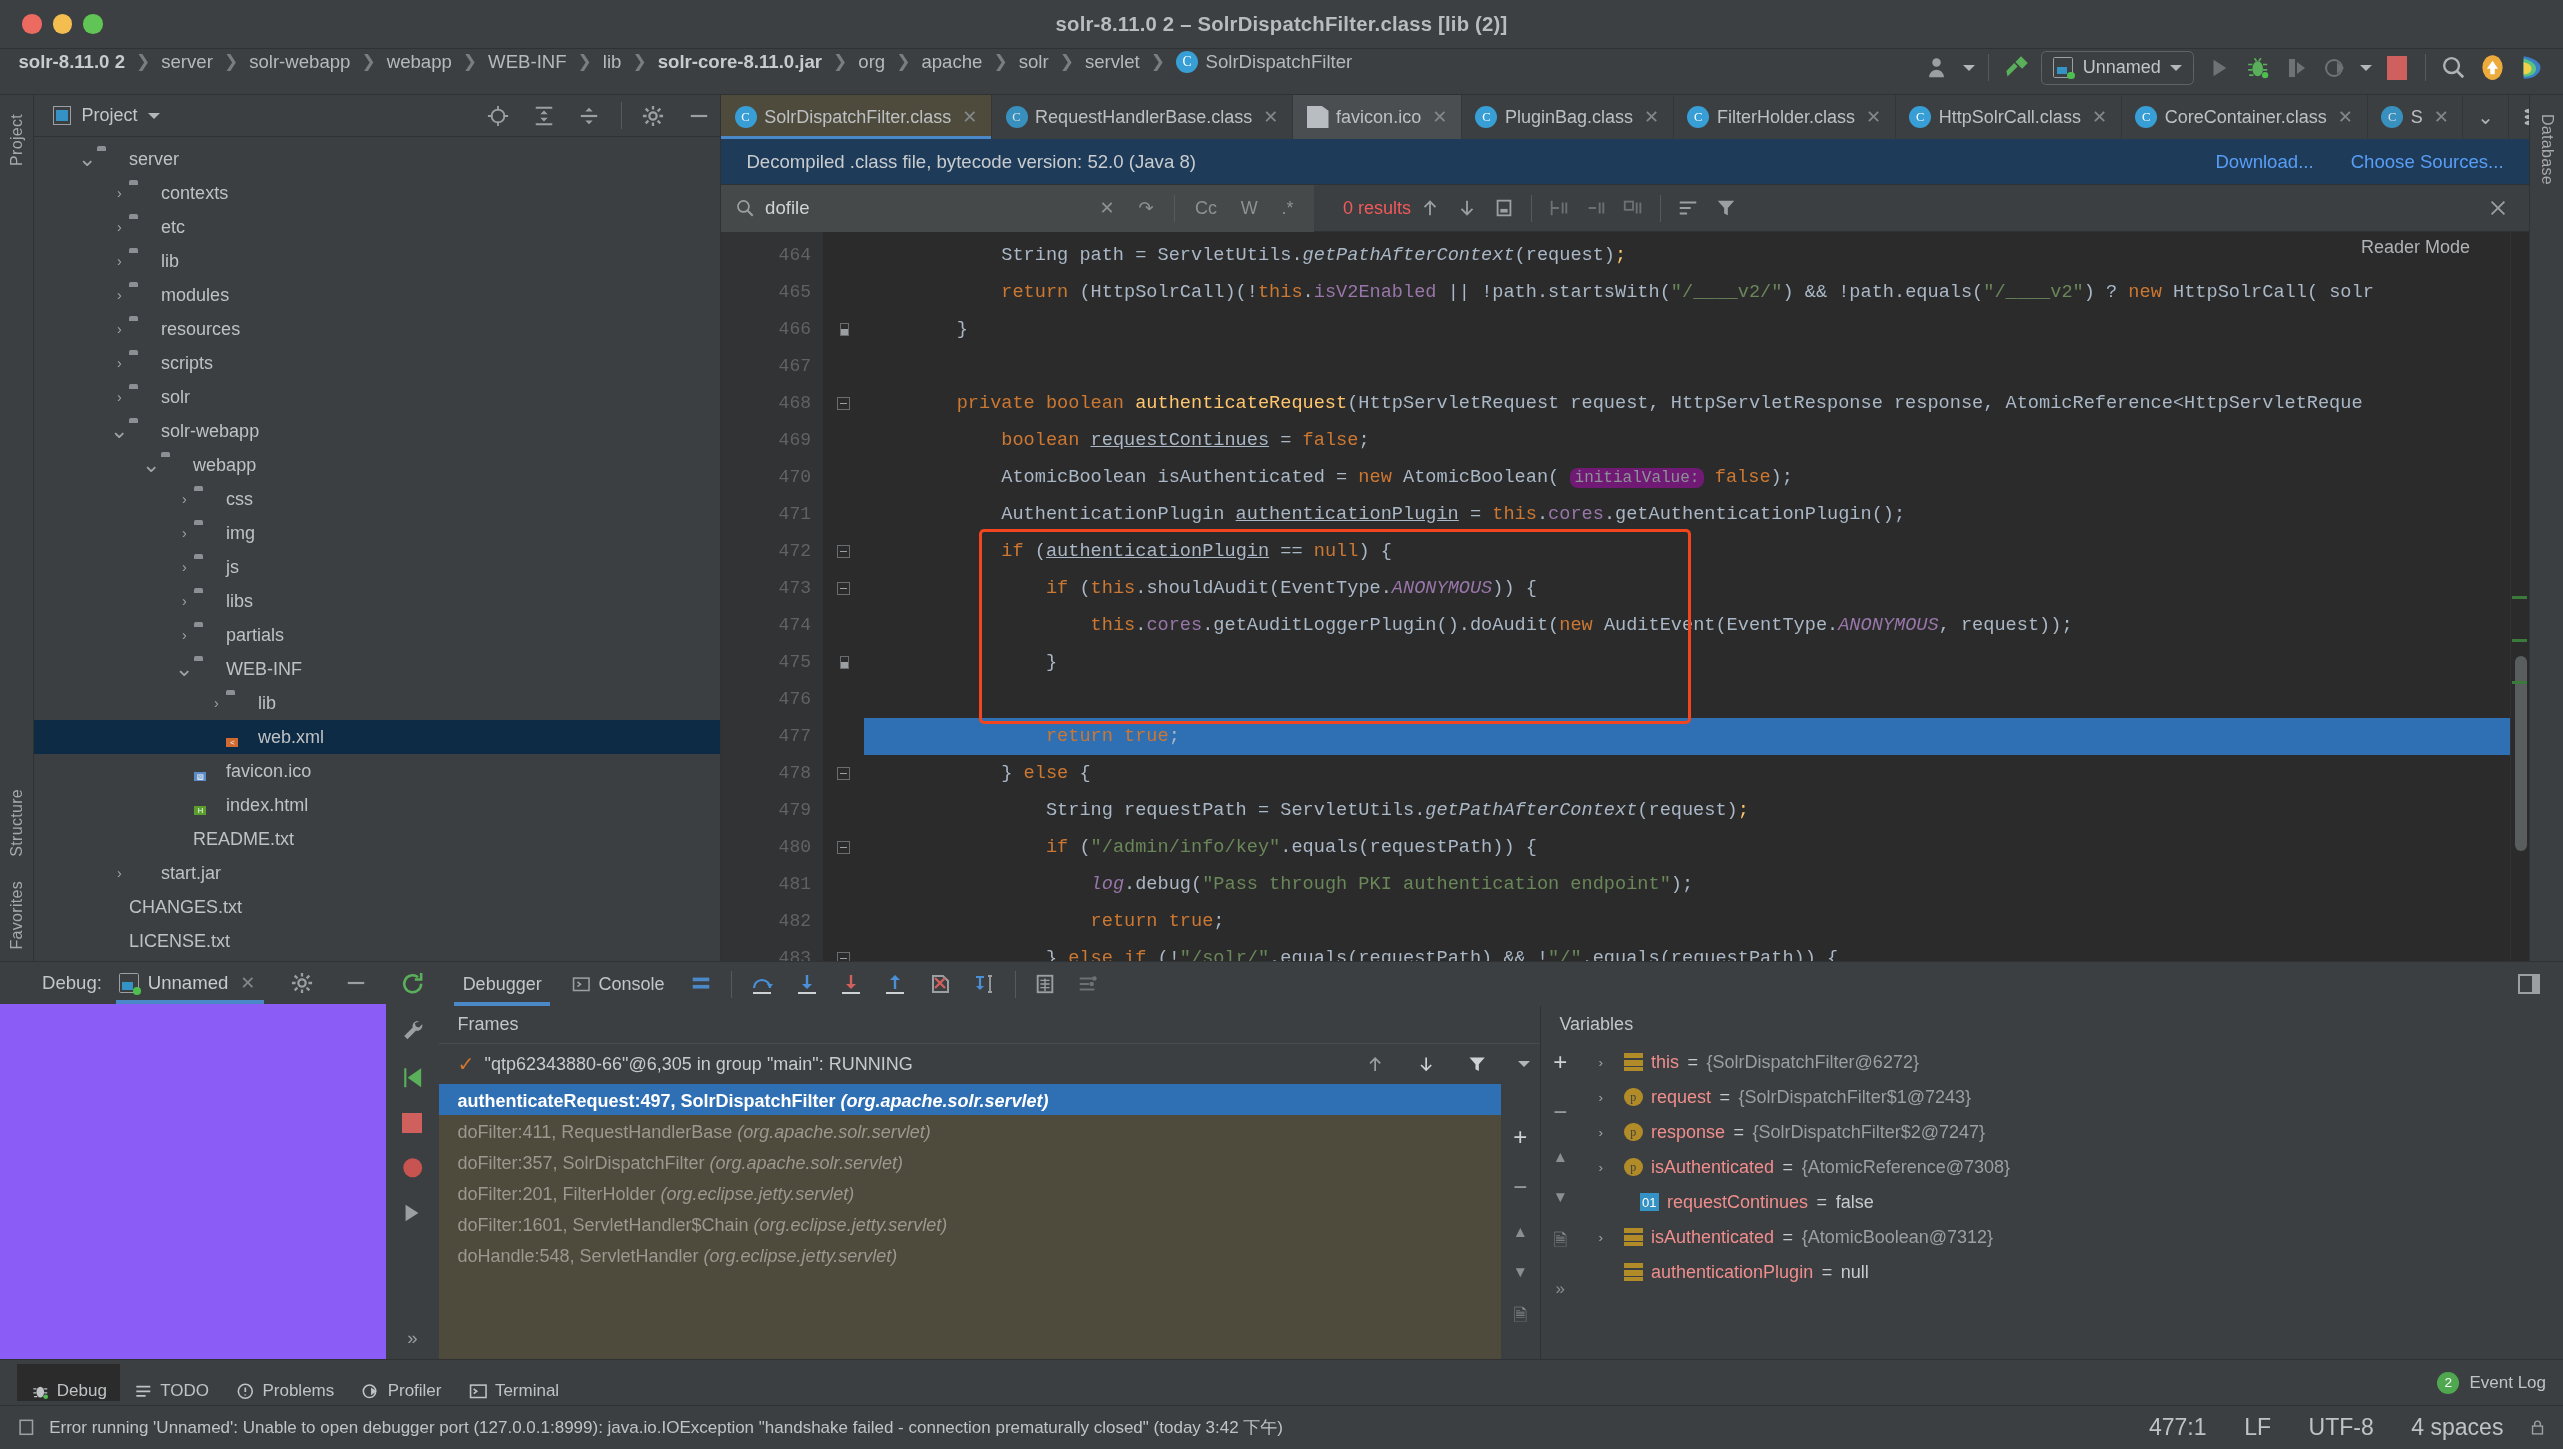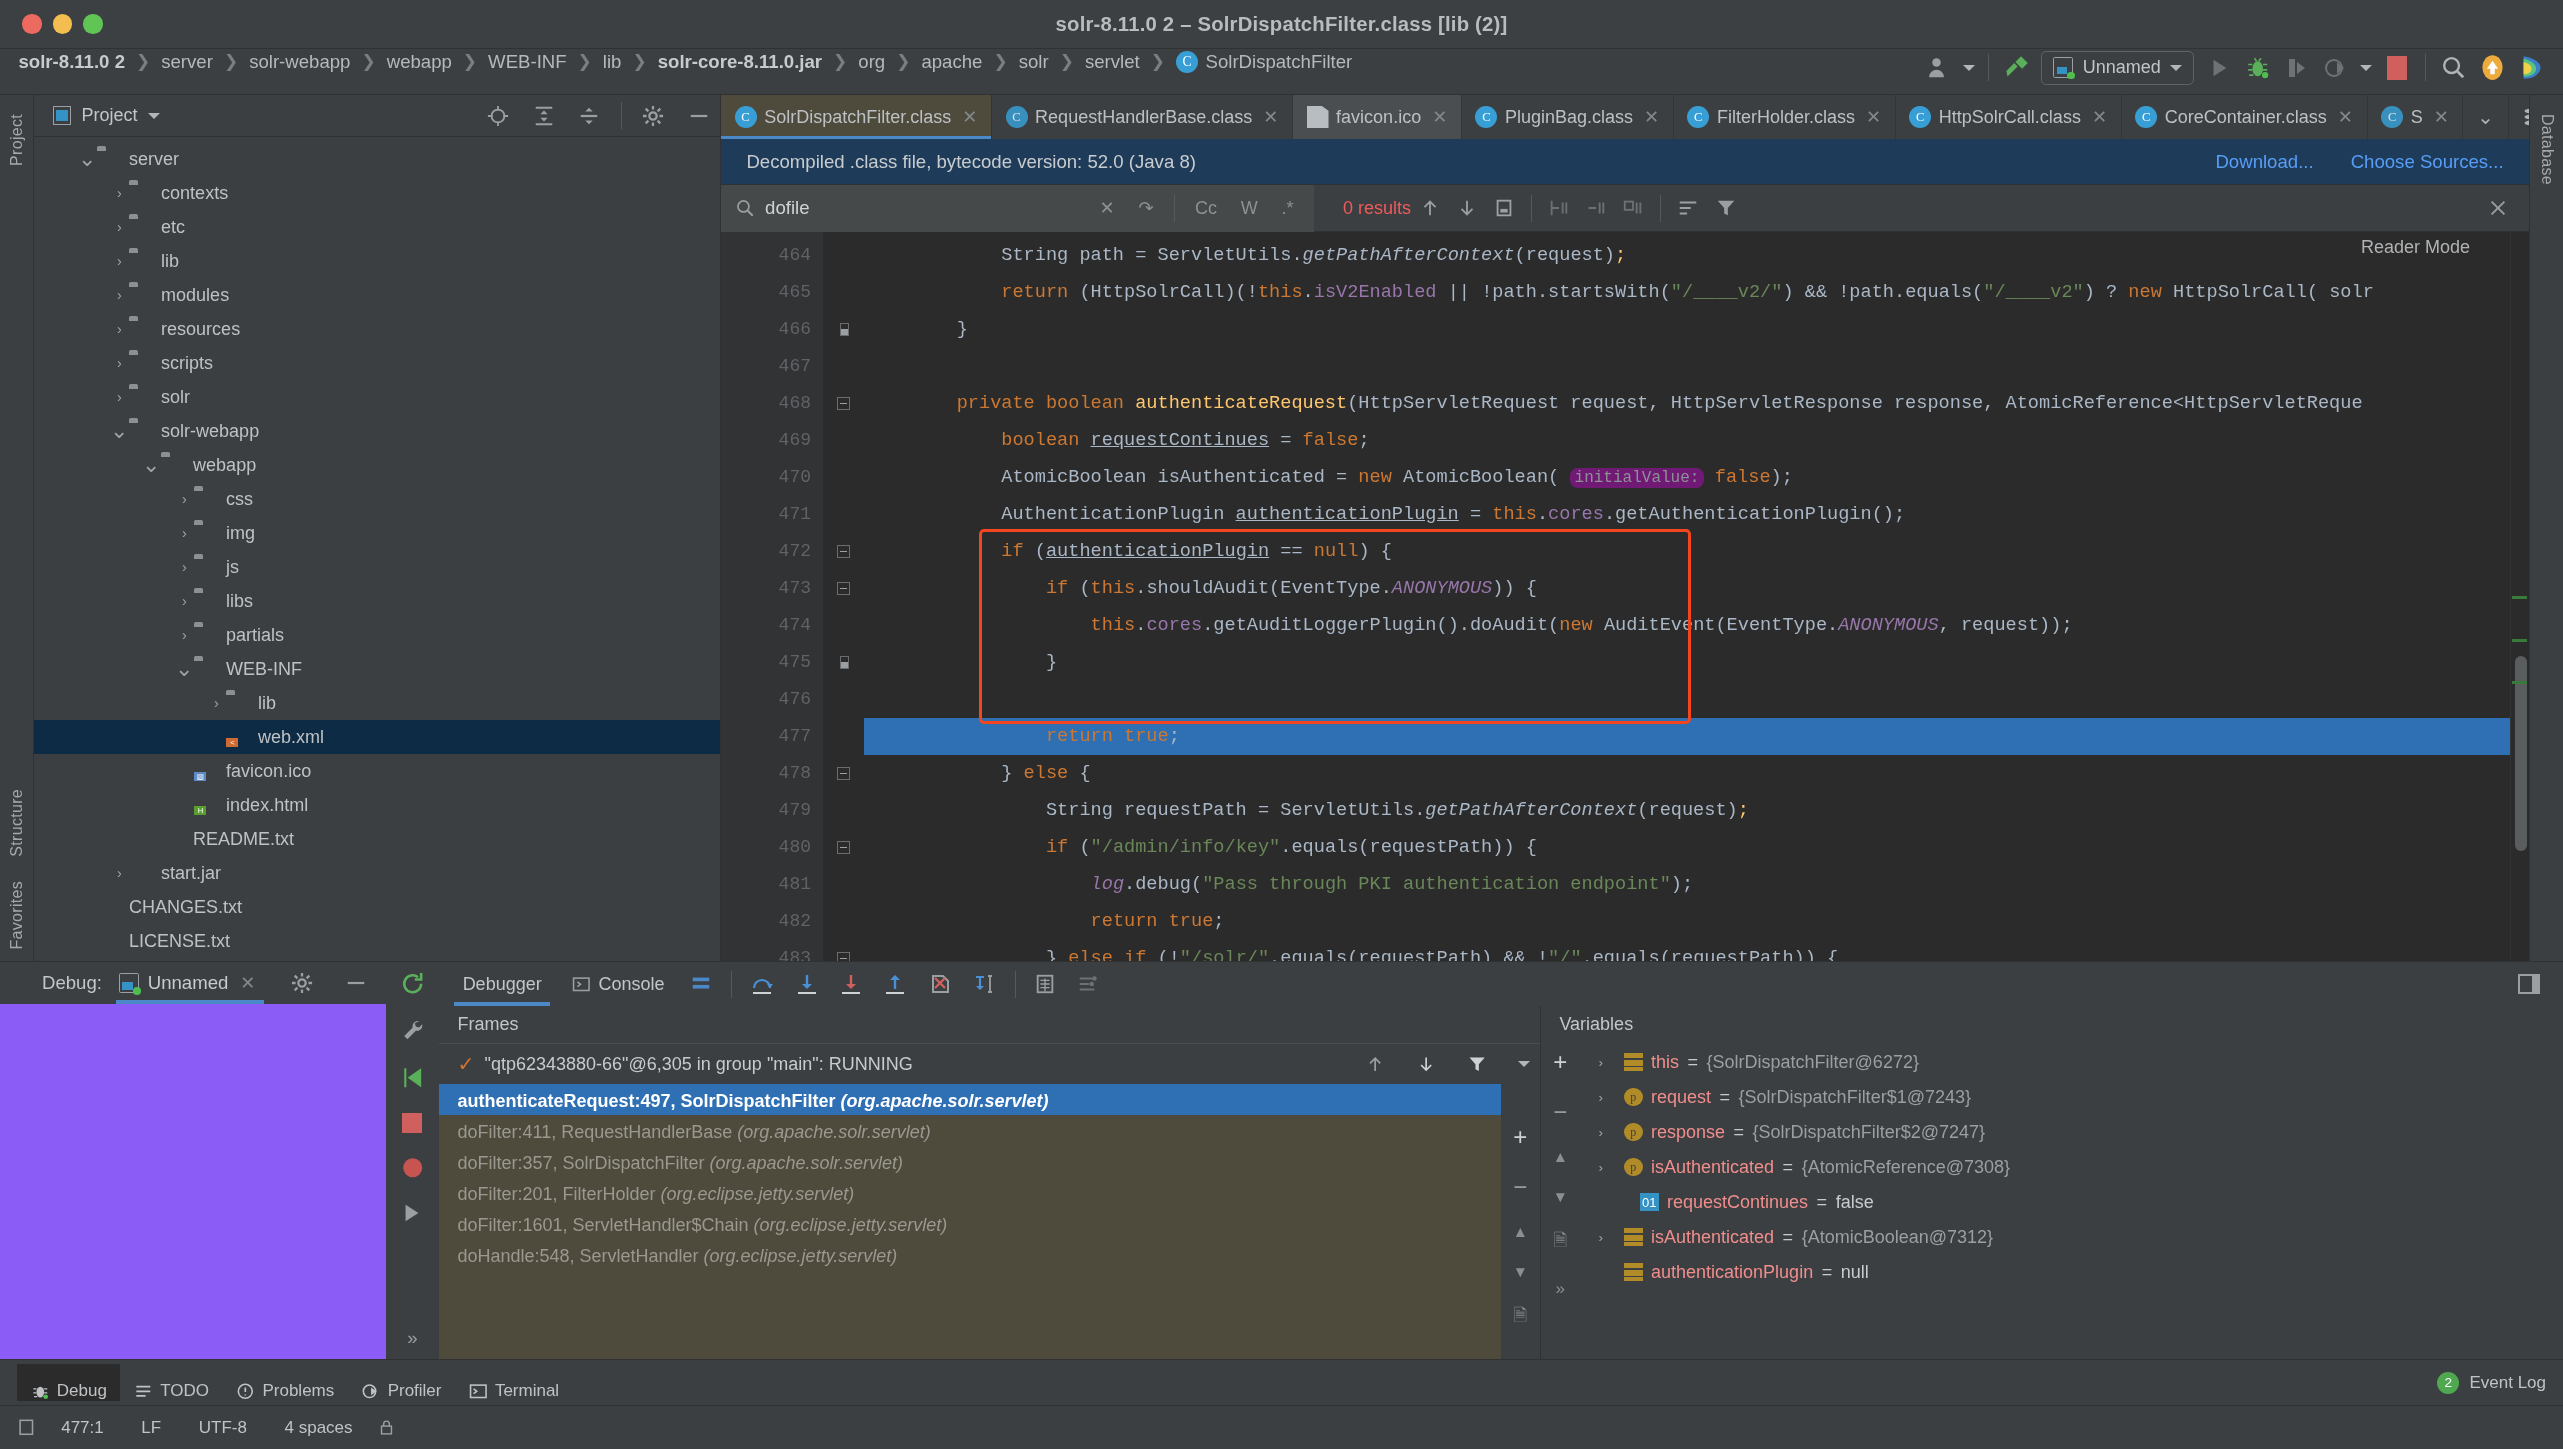--- a/index.html
+++ b/index.html
@@ -335,21 +335,21 @@
   .tw-sp { flex: 1; }
   .evt-badge {
     width: 22px; height: 22px; border-radius: 50%; background: #4fa84f; color: #fff;
     font-size: 13.6px; display: flex; align-items: center; justify-content: center;
   }
   .statusbar {
     height: 44px; flex: 0 0 44px; background: #3c3f41; display: flex;
     align-items: center; padding: 0 17px; gap: 13.6px; border-top: 0.8px solid #2f3133;
   }
   .status-msg { font-size: 17px; color: #c0c3c5; flex: 1; }
-  .status-item { font-size: 17px; color: #c0c3c5; padding: 0 12px; }
+  .status-item { font-size: 23px; color: #c0c3c5; padding: 0 12px; }
   svg { display: block; }
 </style>
 </head>
 <body>
 
 <div class="titlebar">
   <div class="traffic">
     <div class="tl r"></div>
     <div class="tl y"></div>
     <div class="tl g"></div>
@@ -1175,20 +1175,21 @@
   <span class="evt-badge">2</span>
   <span style="font-size:17px;color:#c0c3c5;margin-left:10.2px">Event Log</span>
 </div>
 
 <div class="statusbar">
   <span>
     <svg width="18.6" height="18.6" viewBox="0 0 24 24">
         <rect x="4" y="3" width="16" height="18" fill="none" stroke="#9b9fa1" stroke-width="2"></rect>
       </svg>
   </span>
+  <span class="status-msg">Error running 'Unnamed': Unable to open debugger port (127.0.0.1:8999): java.io.IOException "handshake failed - connection prematurally closed" (today 3:42 下午)</span>
   <span class="status-item">477:1</span>
   <span class="status-item">LF</span>
   <span class="status-item">UTF-8</span>
   <span class="status-item">4 spaces</span>
   <span>
     <svg width="17" height="17" viewBox="0 0 24 24">
         <rect x="5" y="10" width="14" height="11" fill="none" stroke="#9b9fa1" stroke-width="2"></rect>
         <path d="M8 10V7a4 4 0 0 1 8 0v3" fill="none" stroke="#9b9fa1" stroke-width="2"></path>
       </svg>
   </span>

